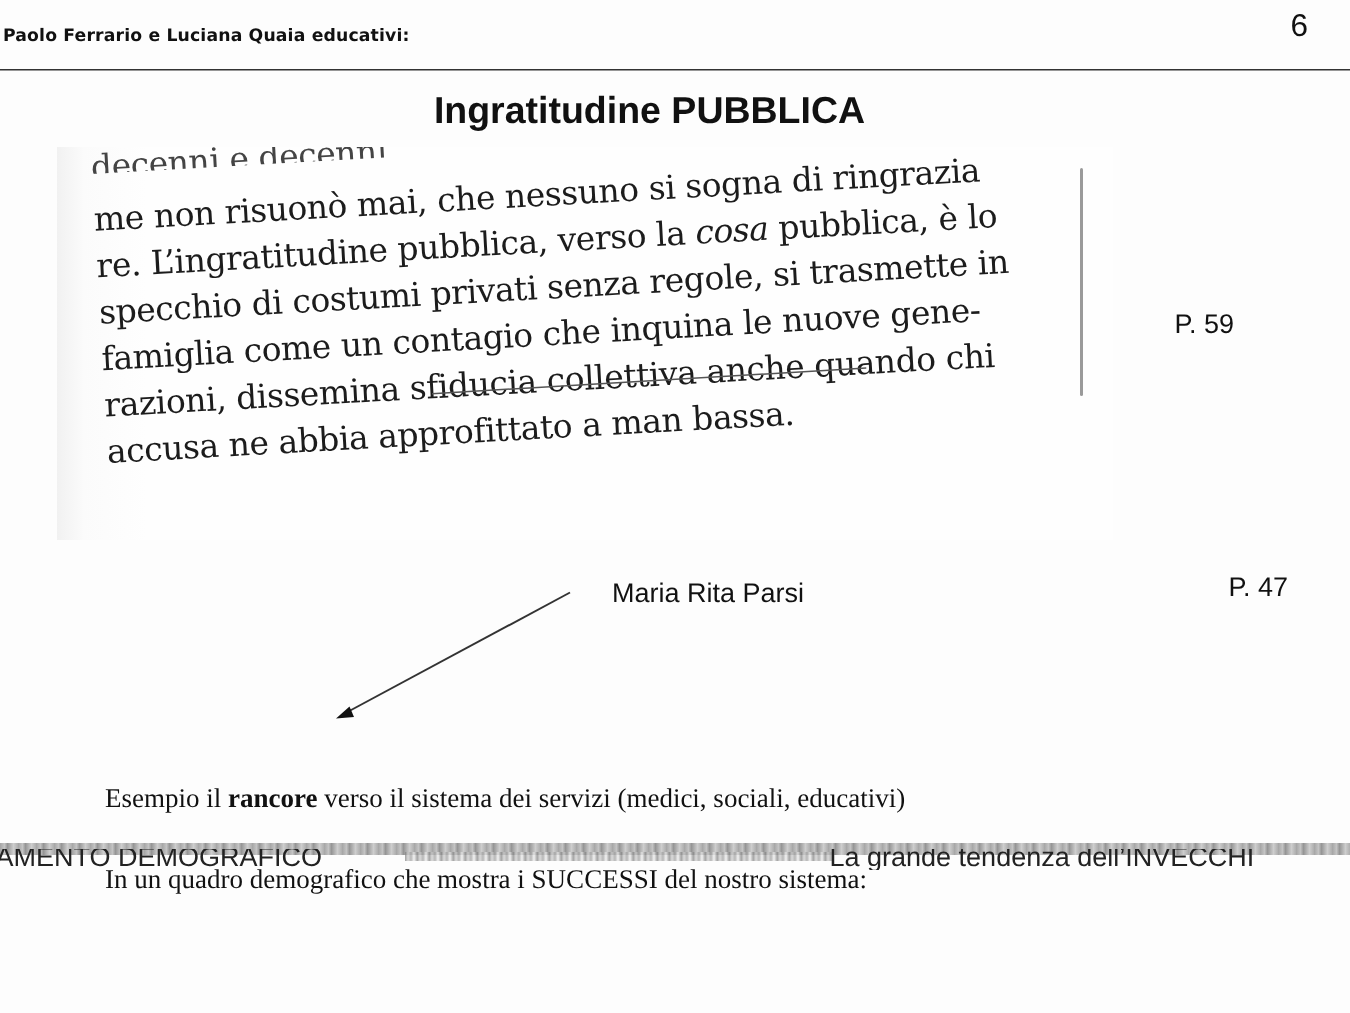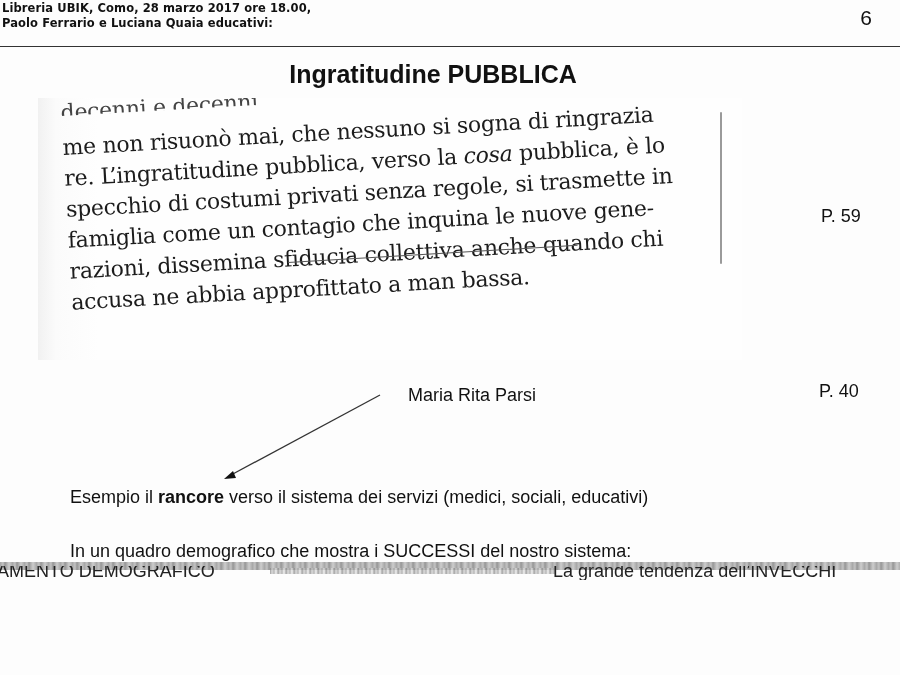--- a/index.html
+++ b/index.html
@@ -115,21 +115,21 @@
       height: 152px;
       background: #9a9a9a;
       border-radius: 1px;
     }
     .page-ref {
       position: absolute;
       font-family: "Liberation Sans", sans-serif;
       font-size: 18px;
       color: #111;
     }
-    .page-ref.p59 { left: 783px; top: 206px; margin-left: 38px; }
+    .page-ref.p59 { left: 783px; top: 206px; }
     .page-ref.p73 { left: 819px; top: 381px; }
     .quote-block {
       position: absolute;
       left: 408px;
       top: 382px;
       font-family: "Liberation Sans", sans-serif;
       font-size: 18px;
       line-height: 26px;
       color: #111;
     }
@@ -137,24 +137,25 @@
       position: absolute;
       left: 0;
       top: 0;
       width: 900px;
       height: 675px;
       pointer-events: none;
     }
     .body-line {
       position: absolute;
       left: 70px;
-      font-family: Liberation Sans, sans-serif;
-      font-size: 18px;
-      color: #111;
-      white-space: nowrap;
+      font-family: Liberation Serif, serif;
+      font-size: 18px;
+      color: #111;
+      white-space: nowrap;
+      margin-top: 35px;
     }
     .body-line.example { top: 487px; }
     .body-line.context { top: 541px; }
     .body-line b { font-weight: bold; }
     
     .glitch-strip {
       position: absolute;
       left: 0;
       top: 562px;
       width: 900px;
@@ -186,21 +187,20 @@
       width: 285px;
       height: 6px;
       background: repeating-linear-gradient(90deg, #777 0px, #ccc 2px, #999 4px, #eee 6px, #888 8px);
       opacity: 0.7;
     }
   </style>
 </head>
 <body>
 
 <div class="header">
-  <div class="header-line l1">Libreria UBIK, Como, 28 marzo 2017 ore 18.00,</div>
   <div class="header-line l2">Paolo Ferrario e Luciana Quaia educativi:</div>
 </div>
 <div class="page-number">6</div>
 <div class="header-rule"></div>
 
 <div class="slide-title">Ingratitudine PUBBLICA</div>
 
 <div class="scan">
   <div class="scan-text">
     <span class="scan-line cut">decenni e decenni</span>
@@ -212,21 +212,21 @@
     <span class="scan-line">accusa ne abbia approfittato a man bassa.</span>
   </div>
   <div class="underline-stroke"></div>
 </div>
 <div class="margin-mark"></div>
 <div class="page-ref p59">P. 59</div>
 
 <div class="quote-block">
   <div>Maria Rita Parsi</div>
 </div>
-<div class="page-ref p73">P. 40</div>
+<div class="page-ref p73">P. 47</div>
 
 <svg class="arrow-svg" viewBox="0 0 900 675" xmlns="http://www.w3.org/2000/svg">
   <line x1="380" y1="395" x2="231" y2="475" stroke="#333" stroke-width="1.3"></line>
   <polygon points="224,479 233,471 236,478" fill="#111"></polygon>
 </svg>
 
 <div class="body-line example"><span>Esempio il </span><b>rancore</b><span> verso il sistema dei servizi (medici, sociali, educativi)</span></div>
 
 <div class="body-line context">In un quadro demografico che mostra i SUCCESSI  del nostro sistema:</div>
 

